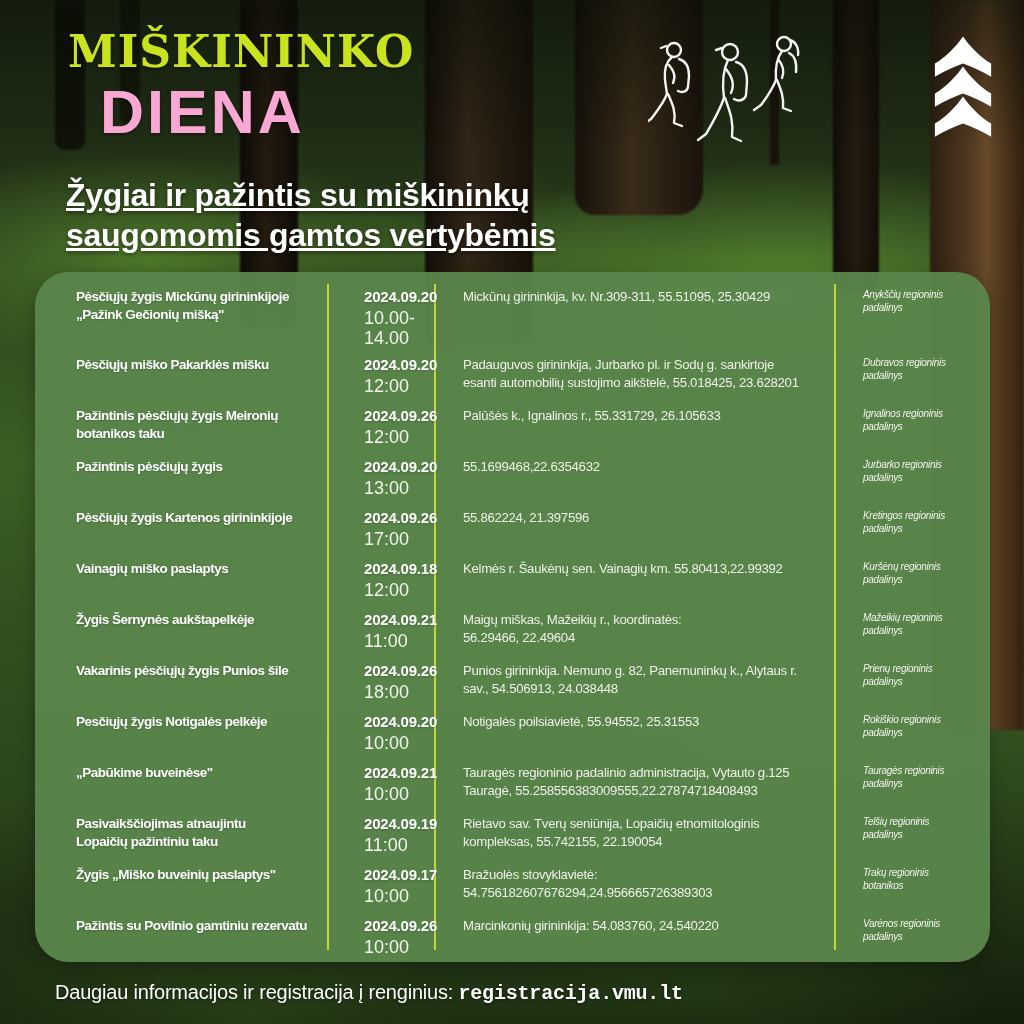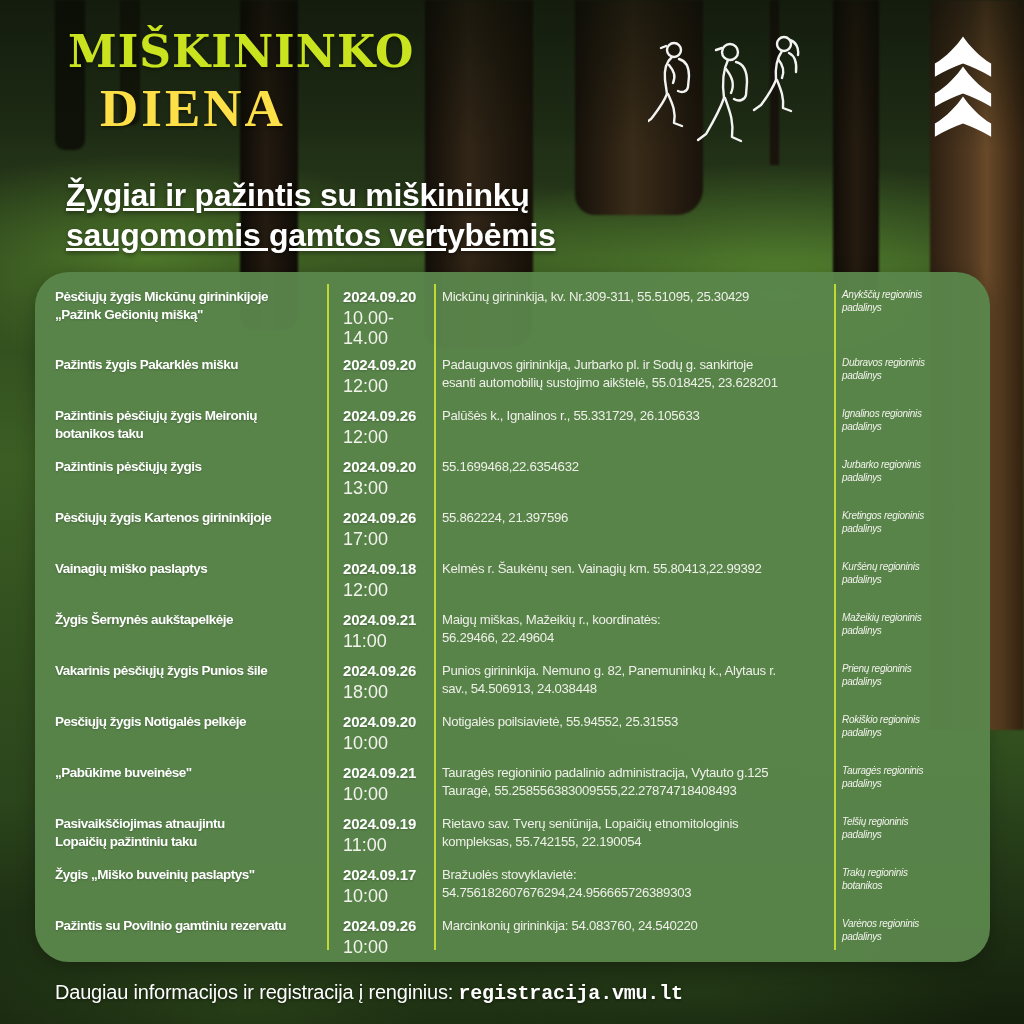--- a/index.html
+++ b/index.html
@@ -29,36 +29,36 @@
   .t5{left:930px;width:94px;height:730px;background:linear-gradient(90deg,#2c1f11,#543b22 45%,#694a29 60%,#30200f);}
   .t6{left:55px;width:30px;height:150px;background:#0f1208;border-radius:0 0 10px 10px;}
   .t7{left:120px;width:20px;height:125px;background:#141709;border-radius:0 0 8px 8px;}
   .t8{left:770px;width:9px;height:165px;background:#19130c;}
   
   .title1{position:absolute;left:68px;top:30px;z-index:3;
     font-family:"DejaVu Serif","Liberation Serif",serif;font-weight:700;
     font-size:44px;line-height:1;letter-spacing:1px;color:#c9e31f;
     text-shadow:0 2px 3px rgba(0,0,0,.35);}
   .title2{position:absolute;left:100px;top:82px;z-index:3;
-    font-family:Liberation Serif, serif;font-weight:700;
-    font-size:53px;line-height:1;letter-spacing:3px;color:#fde047;
+    font-family:Liberation Sans, sans-serif;font-weight:700;
+    font-size:61px;line-height:1;letter-spacing:3px;color:#f9a8d4;
     text-shadow:0 2px 3px rgba(0,0,0,.35);}
   .subtitle{position:absolute;left:66px;top:176px;z-index:3;color:#ffffff;
     font-weight:700;font-size:32px;line-height:1.24;letter-spacing:-.3px;
     text-shadow:0 2px 4px rgba(0,0,0,.45);text-decoration:underline;}
   .hikers{position:absolute;left:648px;top:28px;z-index:3;opacity:.95;}
   .logo{position:absolute;left:933px;top:36px;z-index:3;}
   
   .panel{position:absolute;left:35px;top:272px;width:955px;height:690px;z-index:5;
     background:rgba(89,133,75,.96);border-radius:34px;overflow:hidden;
     box-shadow:0 4px 18px rgba(0,0,0,.25);}
   .divider{position:absolute;top:12px;bottom:12px;width:2px;background:#c6dd33;opacity:.95;z-index:6;}
   .d1{left:292px;} .d2{left:399px;} .d3{left:799px;}
   .grid{position:absolute;inset:0;padding-top:10px;z-index:7;display:flex;flex-direction:column;}
-  .row{display:grid;grid-template-columns:292px 107px 400px 1fr;align-items:start;min-height:51px;}
+  .row{display:grid;grid-template-columns:292px 107px 400px 1fr;align-items:start;min-height:51px;margin-left:21px;}
   .cell{padding-top:6px;padding-bottom:8px;color:#fff;}
   .name{padding-left:20px;padding-right:8px;font-weight:700;font-size:13.5px;
     letter-spacing:-.5px;line-height:1.32;white-space:pre-line;
     text-shadow:0 1px 2px rgba(0,0,0,.18);}
   .when{padding-left:16px;padding-right:4px;}
   .date{font-weight:700;font-size:15px;letter-spacing:-.2px;line-height:1.2;
     text-shadow:0 1px 2px rgba(0,0,0,.18);}
   .time{font-weight:400;font-size:18px;color:#f2f3ec;margin-top:3px;line-height:1.1;}
   .loc{padding-left:8px;padding-right:10px;font-weight:400;font-size:13.2px;
     letter-spacing:-.3px;line-height:1.36;color:#eef0e8;white-space:pre-line;}
@@ -138,21 +138,21 @@
     <div class="cell when">
       <div class="date">2024.09.20</div>
       <div class="time">10.00-14.00</div>
     </div>
     <div class="cell loc">Mickūnų girininkija, kv. Nr.309-311, 55.51095, 25.30429</div>
     <div class="cell reg">Anykščių regioninis
 padalinys</div>
   </div>
 
   <div class="row">
-    <div class="cell name">Pažintis žygis Pakarklės mišku</div>
+    <div class="cell name">Pėsčiųjų miško Pakarklės mišku</div>
     <div class="cell when">
       <div class="date">2024.09.20</div>
       <div class="time">12:00</div>
     </div>
     <div class="cell loc">Padauguvos girininkija, Jurbarko pl. ir Sodų g. sankirtoje
 esanti automobilių sustojimo aikštelė, 55.018425, 23.628201</div>
     <div class="cell reg">Dubravos regioninis
 padalinys</div>
   </div>
 

